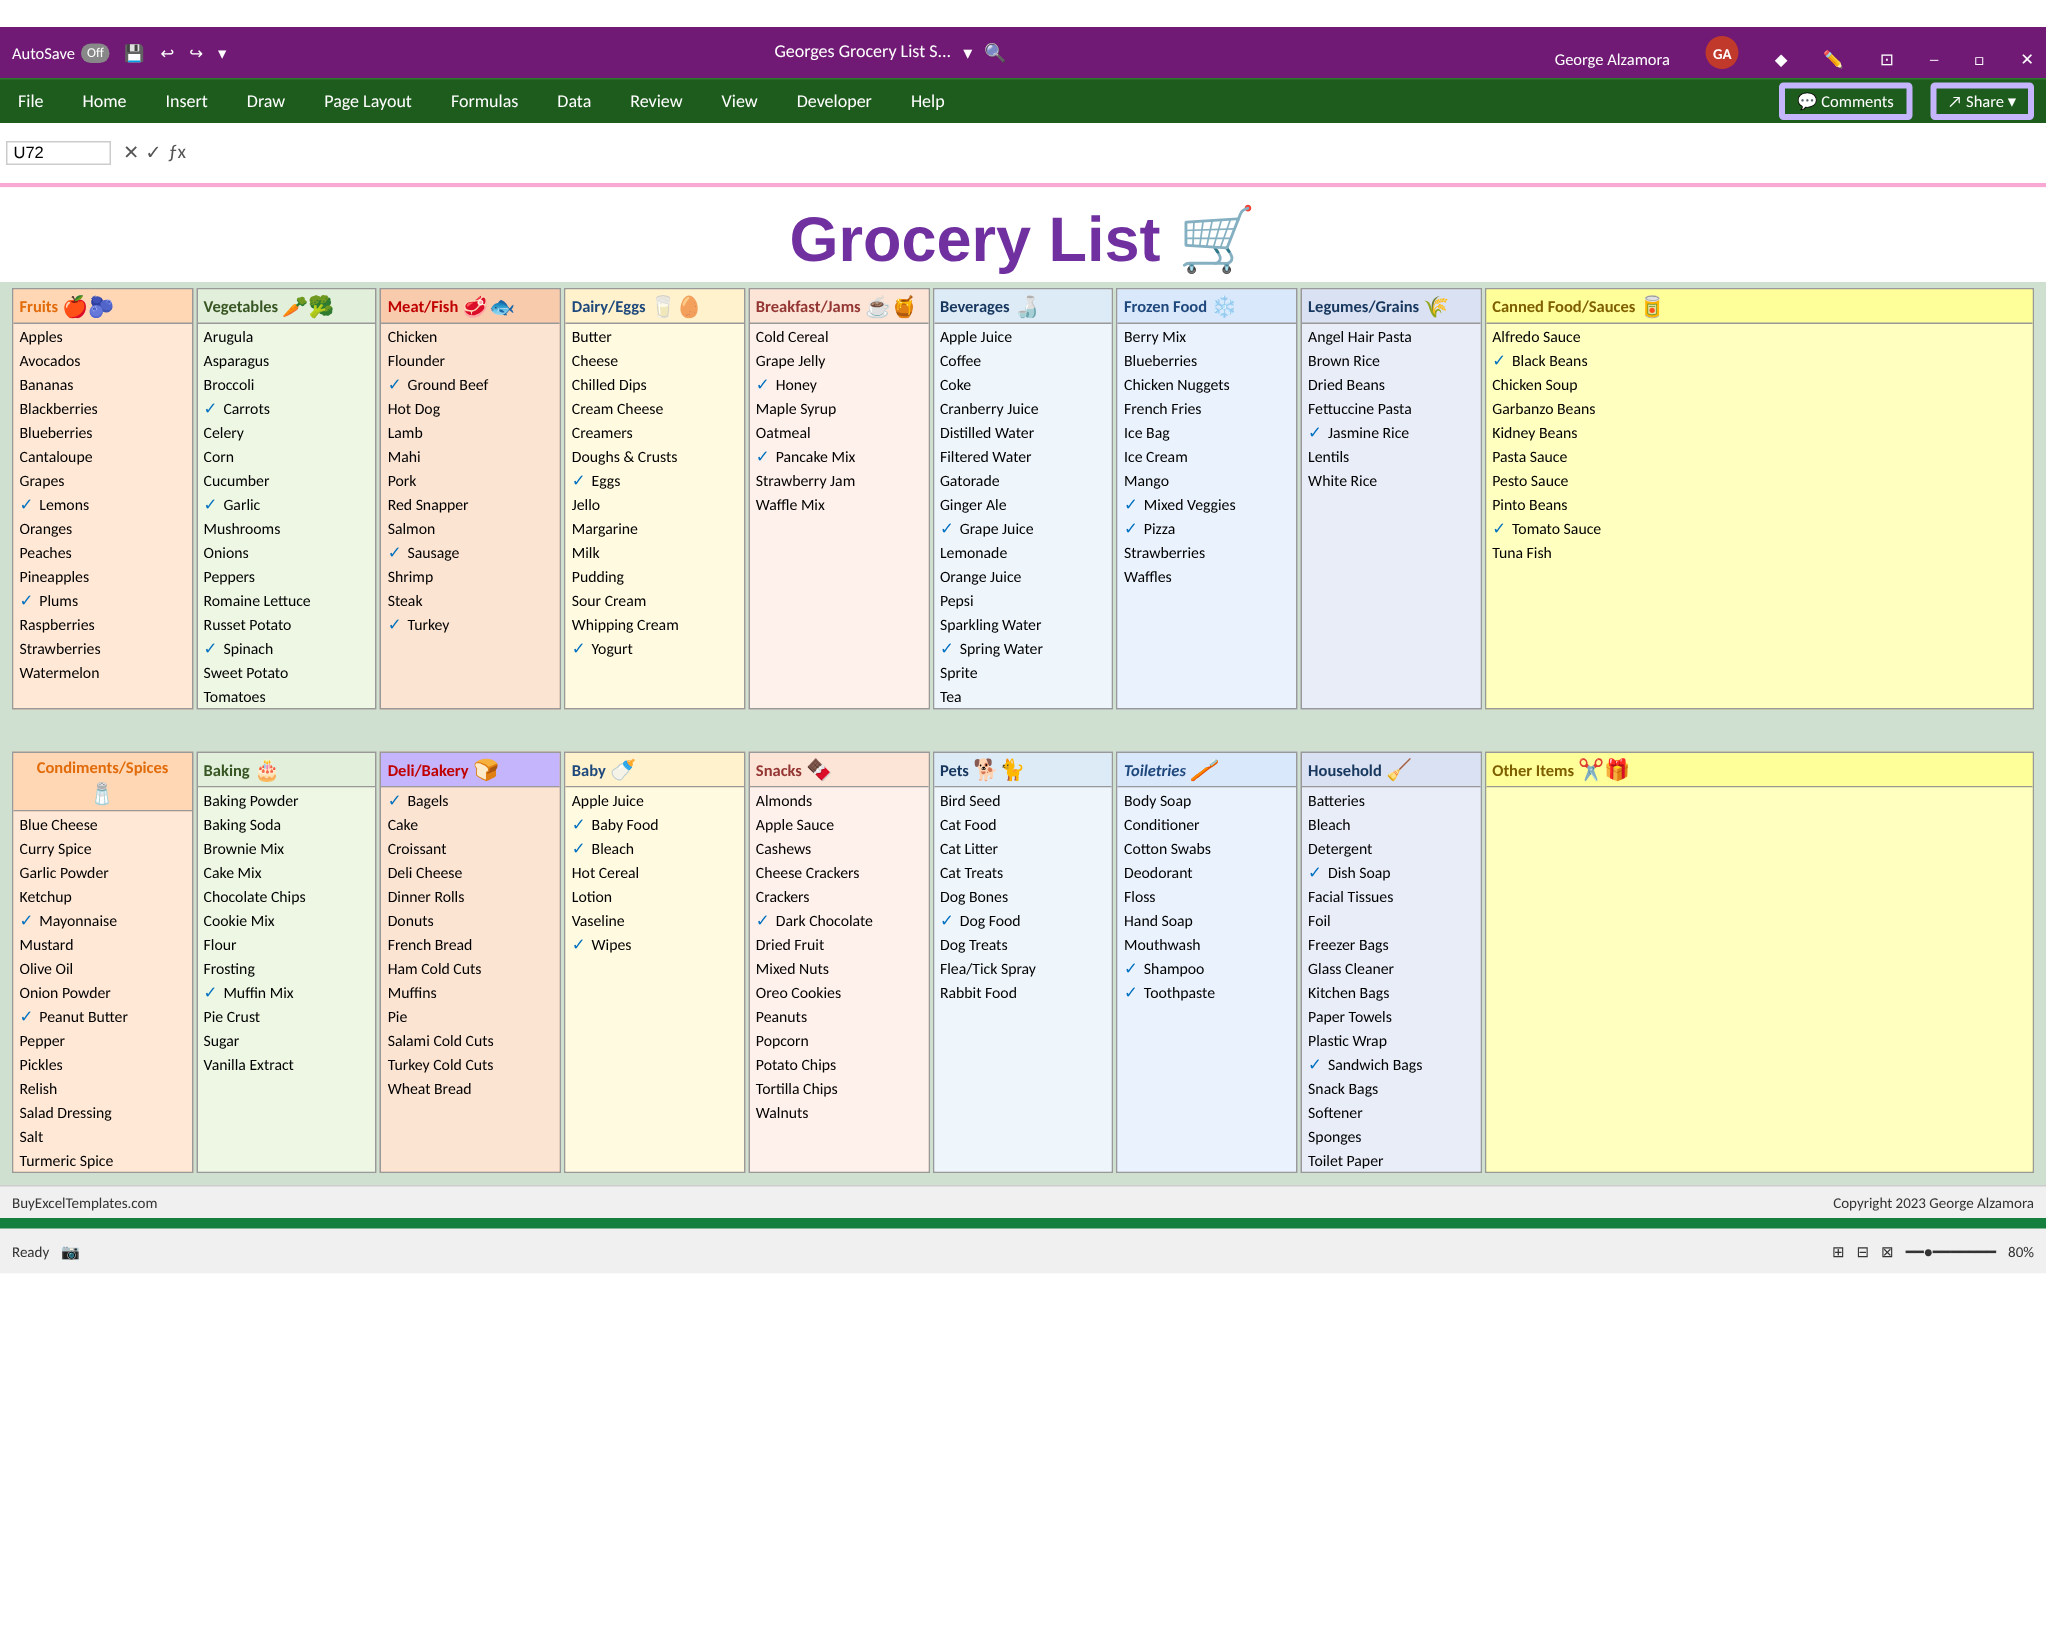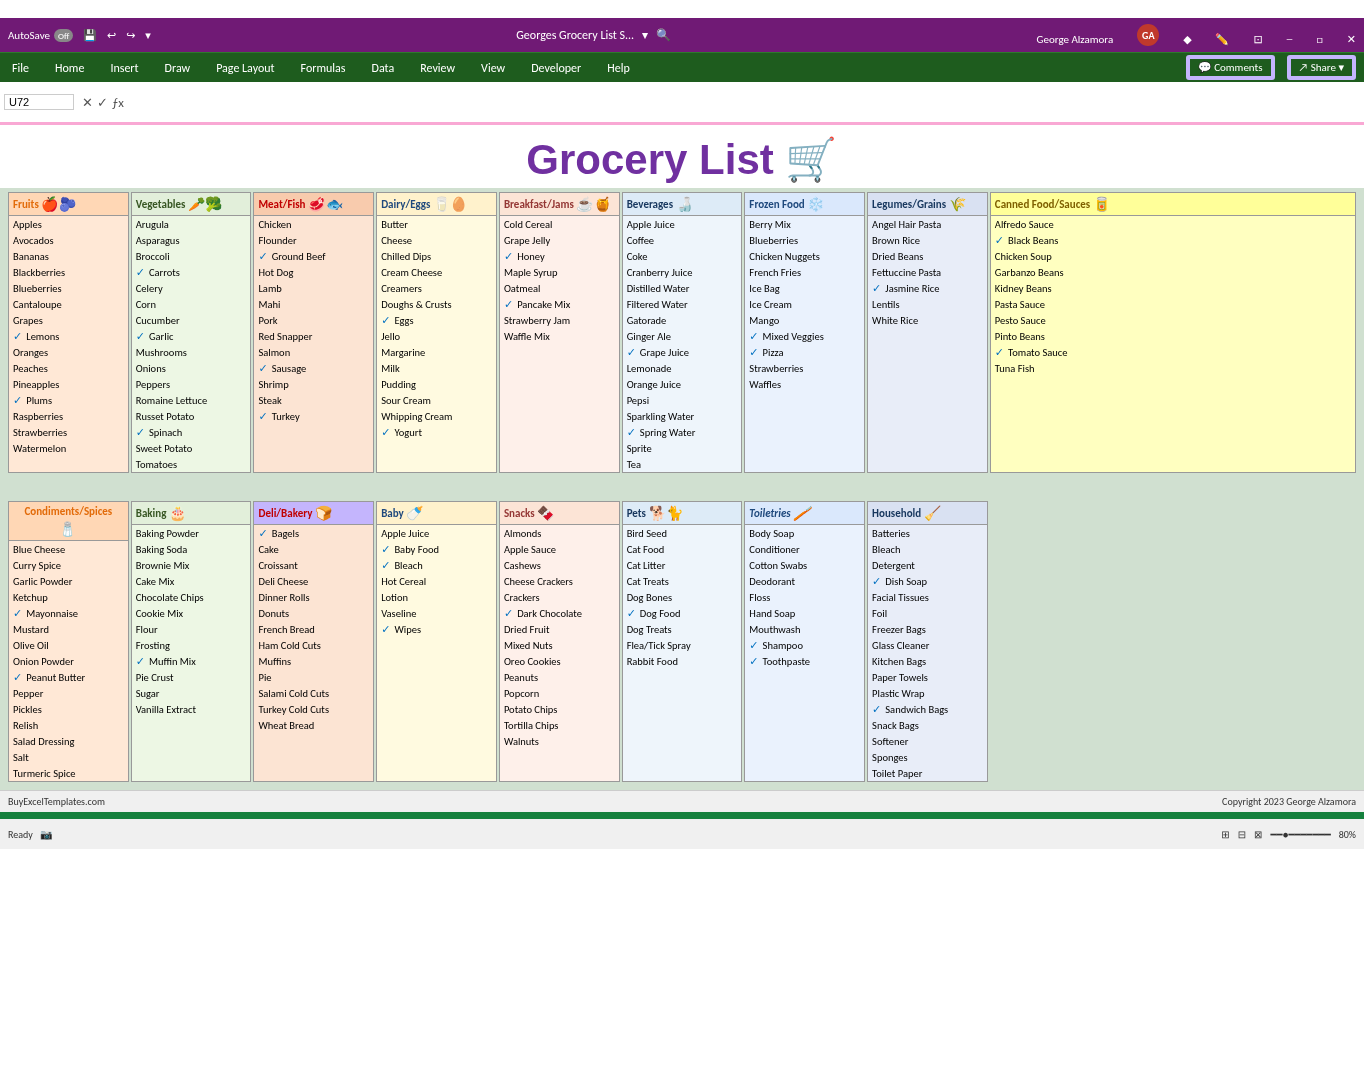--- a/index.html
+++ b/index.html
@@ -1104,20 +1104,28 @@
             </div>
           <div class="cat-item">
               <span>Sponges</span>
             </div>
           <div class="cat-item">
               <span>Toilet Paper</span>
             </div>
         </div>
       </div>
 
+      <div class="cat-col col-other" style="grid-column: span 3;">
+        <div class="cat-header">
+          <span class="header-yellow">Other Items</span>
+          <span class="emoji">✂️🎁</span>
+        </div>
+        <div class="cat-items">
+        </div>
+      </div>
 
     </div>
 
   </div>
 </div>
 
 <div class="bottom-bar">
   <span>BuyExcelTemplates.com</span>
   <span>Copyright 2023 George Alzamora</span>
 </div>

